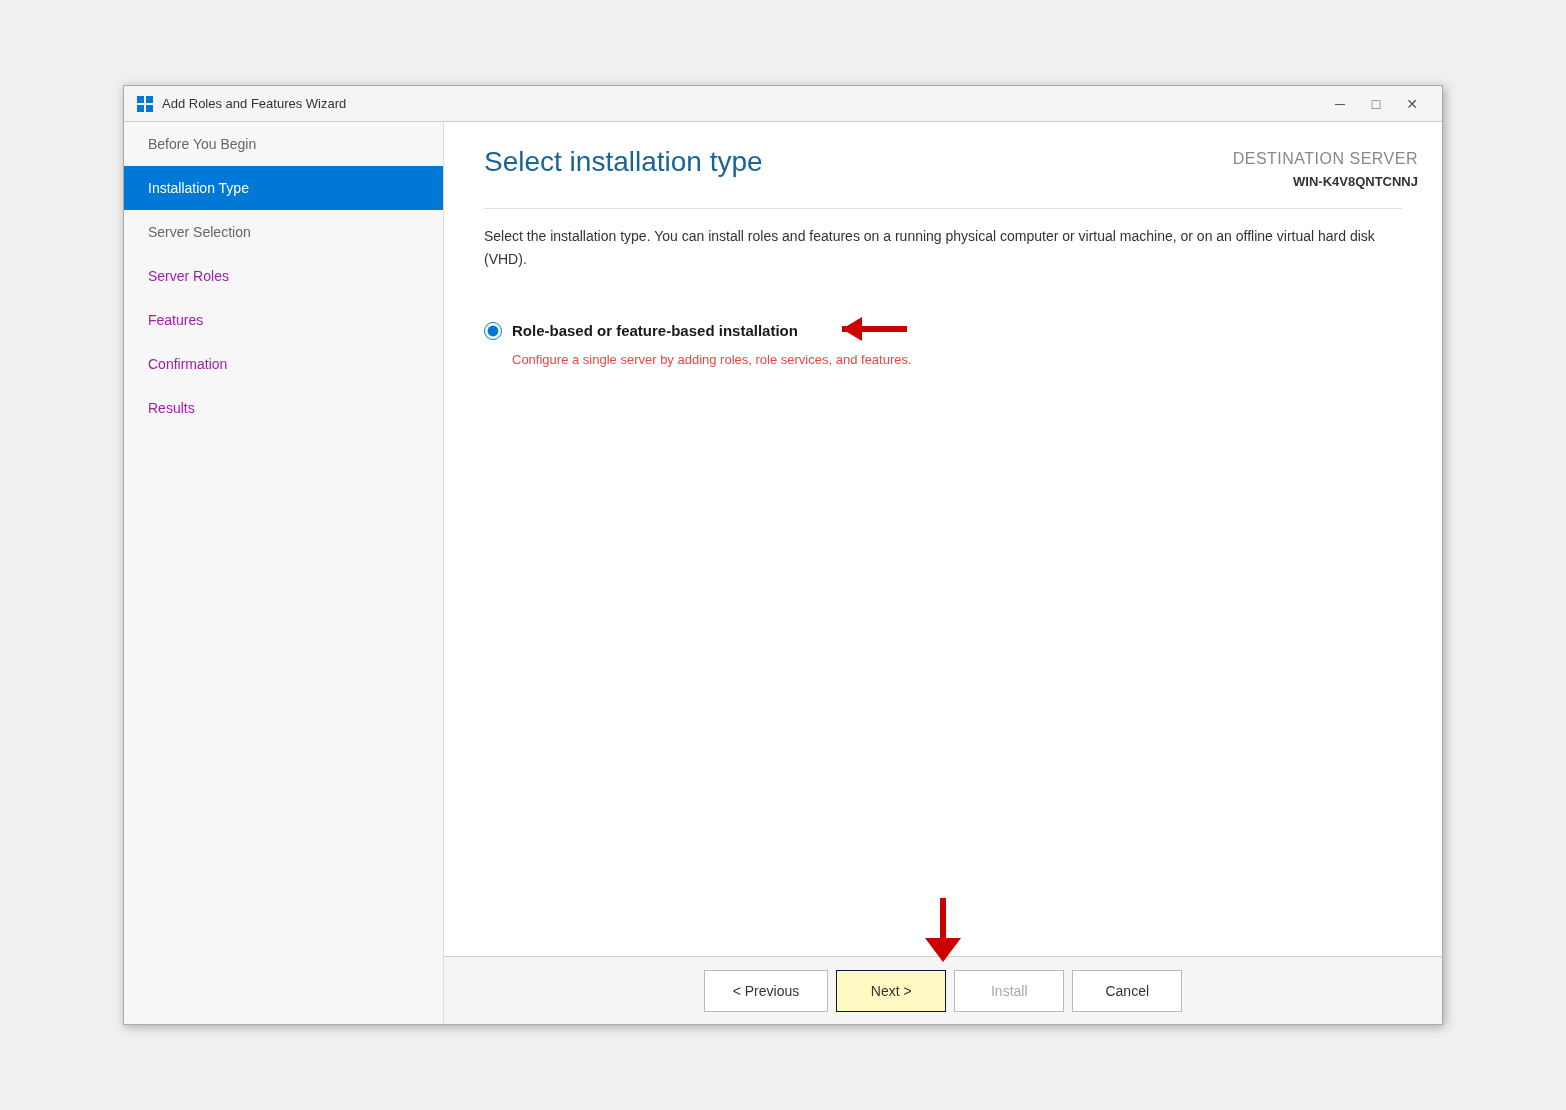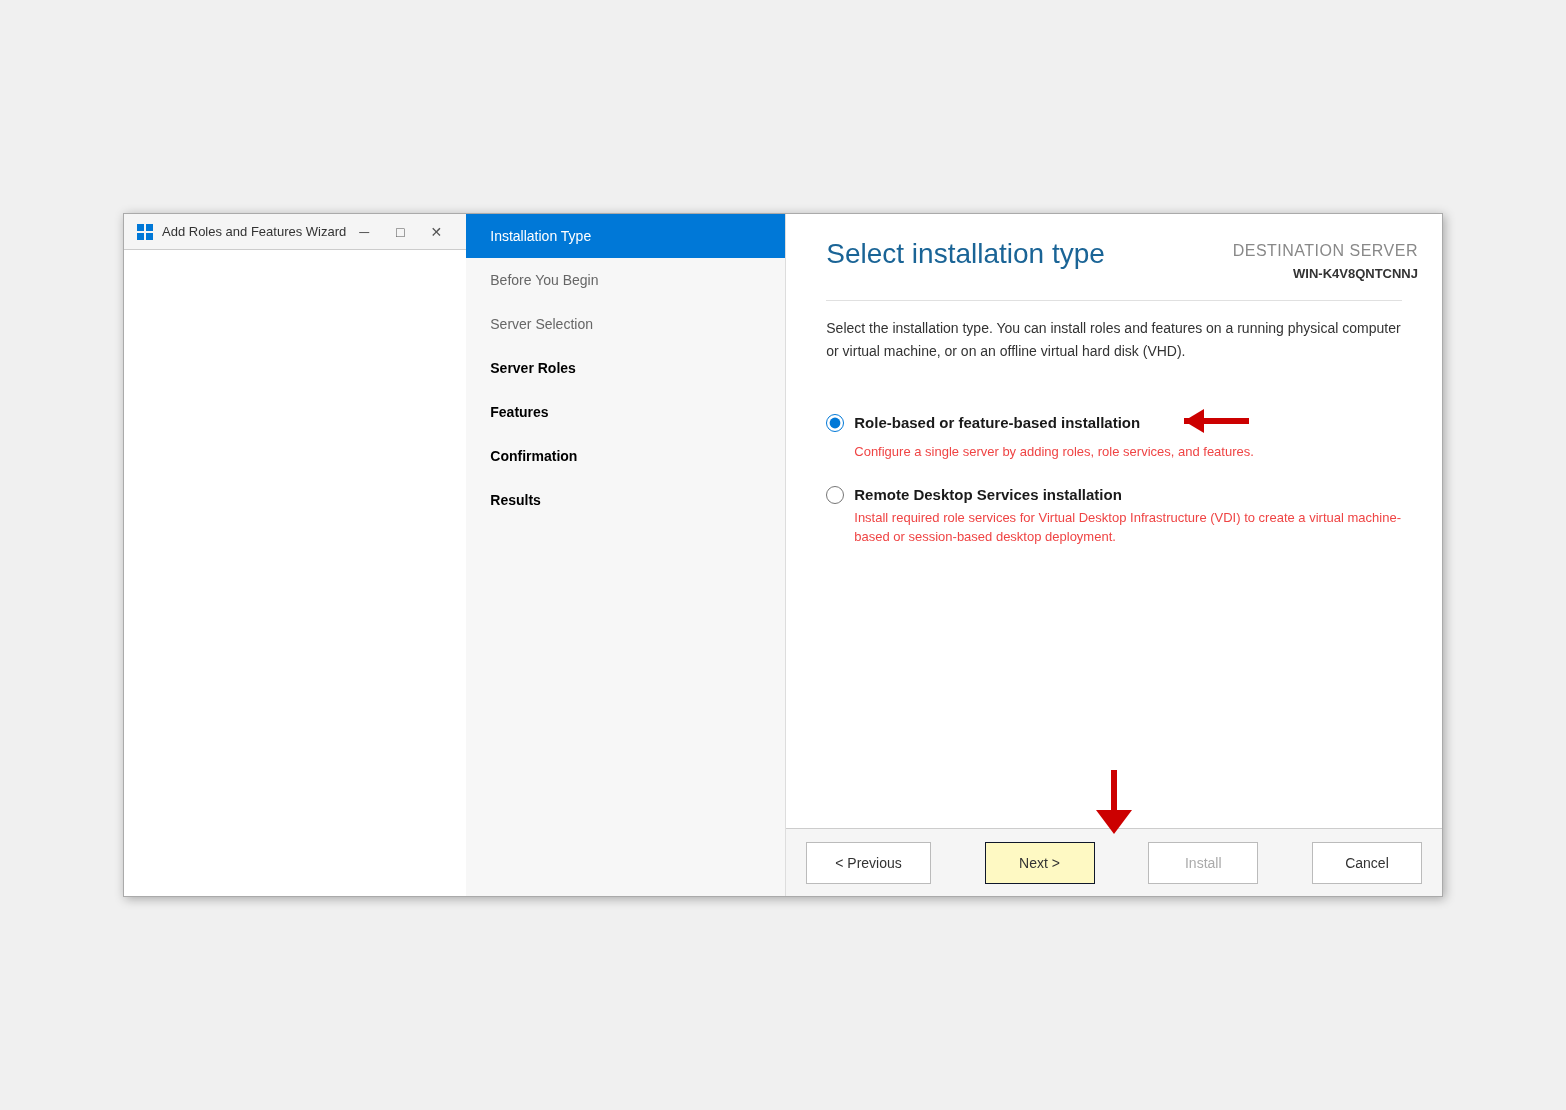--- a/index.html
+++ b/index.html
@@ -7,26 +7,26 @@
       font-family: 'Segoe UI', Tahoma, Geneva, Verdana, sans-serif;
       background: #f0f0f0;
       display: flex;
       align-items: center;
       justify-content: center;
       min-height: 100vh;
       font-size: 14px;
     }
     .window {
       width: 1320px;
-      height: 684px;
+      height: 940px;
       background: #ffffff;
       border: 1px solid #aaa;
       box-shadow: 2px 2px 10px rgba(0,0,0,0.3);
       display: flex;
-      flex-direction: row;
+      flex-direction: column;
     }
     .title-bar {
       background: #f5f5f5;
       border-bottom: 1px solid #ccc;
       padding: 8px 12px;
       display: flex;
       align-items: center;
       justify-content: space-between;
       height: 36px;
     }
@@ -79,23 +79,22 @@
       cursor: pointer;
       border-left: 4px solid transparent;
     }
     .sidebar-item.active {
       background: #0078d7;
       color: #ffffff;
       border-left: 4px solid #0078d7;
       font-weight: 500;
     }
     .sidebar-item.inactive {
-      color: #000000;
+      color: #a21caf;
       cursor: default;
-      font-weight: bold;
     }
     .main-panel {
       flex: 1;
       display: flex;
       flex-direction: column;
       padding: 0;
     }
     .main-header {
       padding: 24px 24px 0 40px;
       display: flex;
@@ -172,21 +171,21 @@
       font-size: 13px;
       color: #ef4444;
       line-height: 1.5;
       margin-left: 28px;
     }
     .footer {
       border-top: 1px solid #ccc;
       background: #f5f5f5;
       padding: 12px 20px;
       display: flex;
-      justify-content: space-between;
+      justify-content: center;
       align-items: center;
       gap: 8px;
       height: 68px;
       position: relative;
     }
     .footer-btn {
       padding: 8px 28px;
       font-size: 14px;
       border: 1px solid #bbb;
       background: #fff;
@@ -250,22 +249,22 @@
     <div class="title-bar-controls">
       <button class="title-bar-btn">─</button>
       <button class="title-bar-btn">□</button>
       <button class="title-bar-btn close">✕</button>
     </div>
   </div>
 
   <div class="content-area">
 
     <div class="sidebar">
+      <div class="sidebar-item normal">Before You Begin</div>
       <div class="sidebar-item active">Installation Type</div>
-      <div class="sidebar-item normal">Before You Begin</div>
       <div class="sidebar-item normal">Server Selection</div>
       <div class="sidebar-item inactive">Server Roles</div>
       <div class="sidebar-item inactive">Features</div>
       <div class="sidebar-item inactive">Confirmation</div>
       <div class="sidebar-item inactive">Results</div>
     </div>
 
     <div class="main-panel">
       <div class="main-header">
         <h1 class="page-title">Select installation type</h1>
@@ -291,27 +290,20 @@
 
                   <rect x="20" y="11" width="65" height="6" fill="#cc0000"></rect>
 
                   <polygon points="20,14 40,2 40,26" fill="#cc0000"></polygon>
                 </svg>
               </span>
             </div>
             <div class="option-description">Configure a single server by adding roles, role services, and features.</div>
           </div>
 
-          <div class="option-item">
-            <div class="option-header">
-              <input type="radio" class="radio-input" name="install-type" style="">
-              <span class="option-label">Remote Desktop Services installation</span>
-            </div>
-            <div class="option-description">Install required role services for Virtual Desktop Infrastructure (VDI) to create a virtual machine-based or session-based desktop deployment.</div>
-          </div>
         </div>
       </div>
 
       <div class="footer">
 
         <div class="footer-arrow-annotation" style="position:absolute; bottom: 62px; left: 50%; transform: translateX(-50%);">
           <div class="arrow-down-shaft"></div>
           <div class="arrow-down-head"></div>
         </div>
         <button class="footer-btn">&lt; Previous</button>

